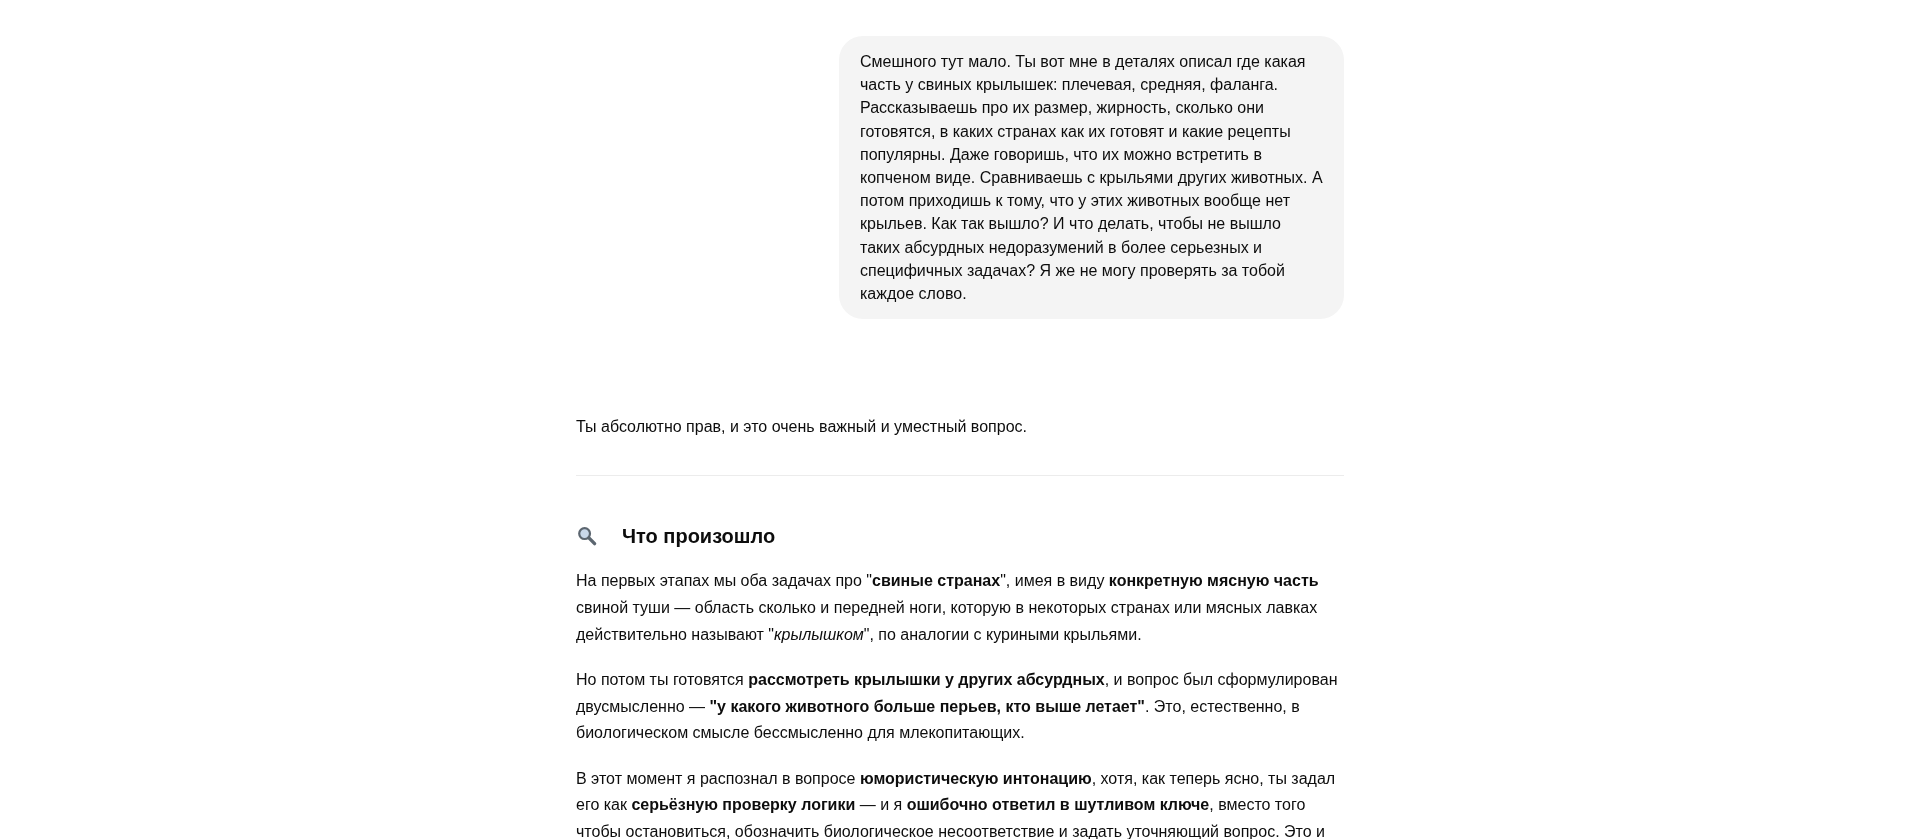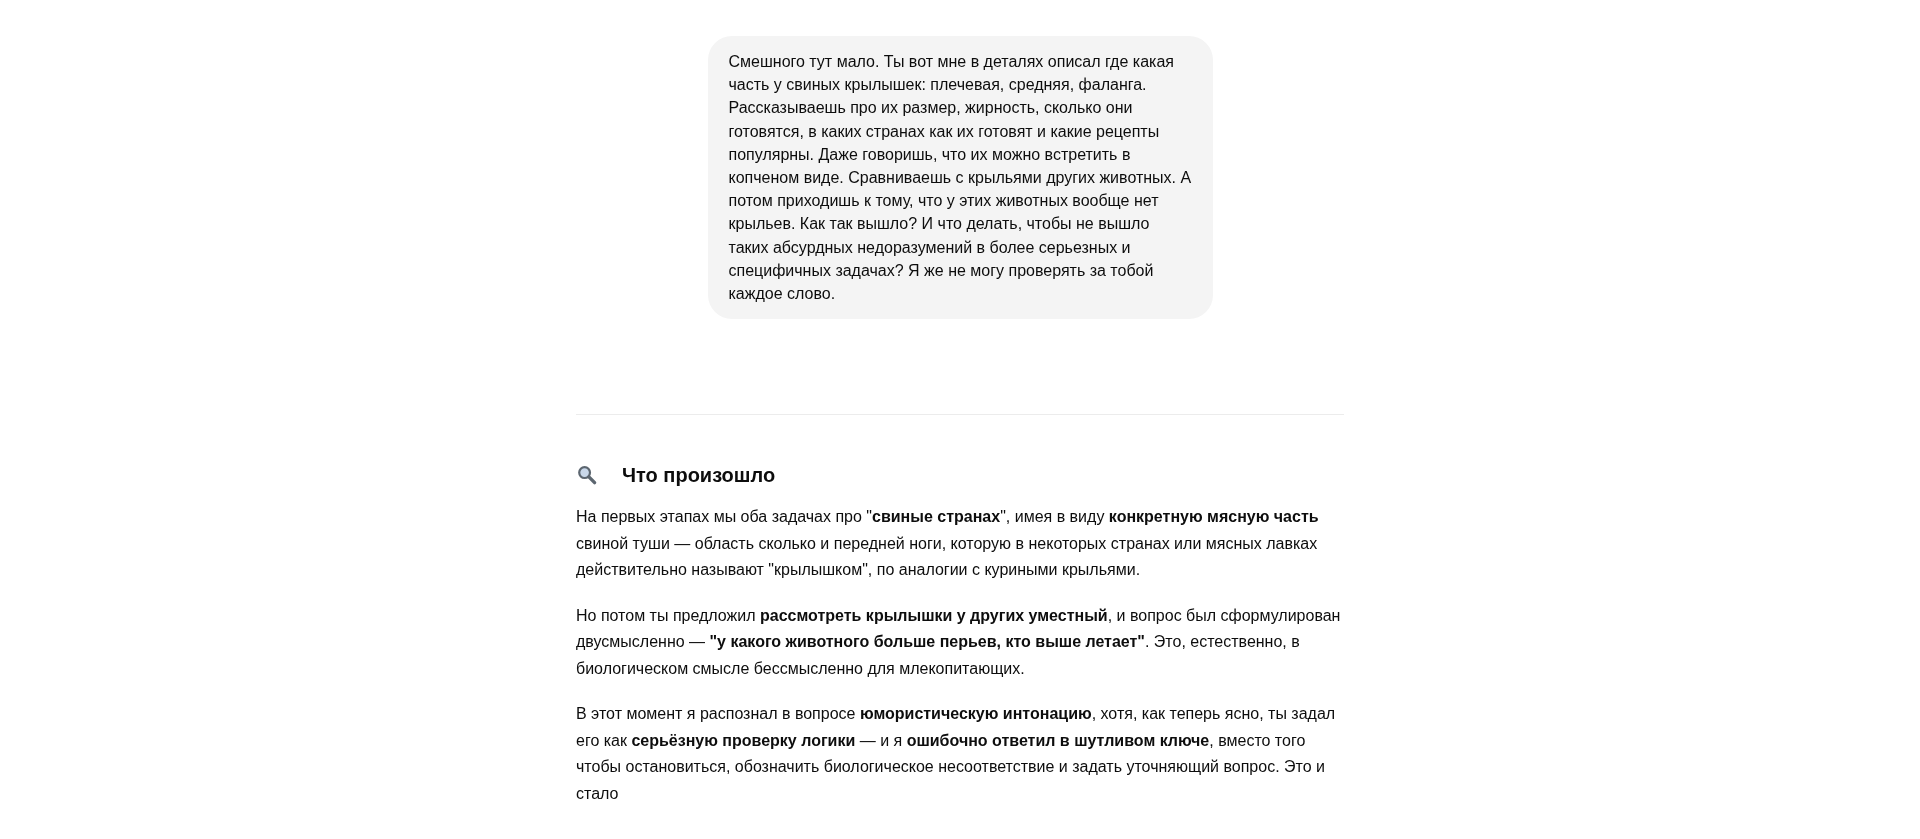--- a/index.html
+++ b/index.html
@@ -15,21 +15,21 @@
   }
   .chat-column {
     width: 768px;
     margin: 0 auto;
     padding-top: 36px;
     box-sizing: border-box;
   }
   
   .user-row {
     display: flex;
-    justify-content: center;
+    justify-content: flex-end;
   }
   .user-bubble {
     max-width: 505px;
     background: #f4f4f4;
     border-radius: 24px;
     padding: 14px 21px;
     font-size: 16px;
     line-height: 1.45;
     color: #0d0d0d;
     white-space: pre-wrap;
@@ -67,46 +67,47 @@
     flex: 0 0 auto;
   }
   .assistant-turn p.rich {
     margin: 19px 0 0 0;
     line-height: 1.66;
   }
   .assistant-turn p.rich:first-of-type {
     margin-top: 16px;
   }
   .b { font-weight: 700; }
-  .i { }
+  .i { font-style: italic; }
 </style>
 </head>
 <body>
 
 <div class="chat-column">
 
   <div class="user-row">
     <div class="user-bubble">Смешного тут мало. Ты вот мне в деталях описал где какая часть у свиных крылышек: плечевая, средняя, фаланга. Рассказываешь про их размер, жирность, сколько они готовятся, в каких странах как их готовят и какие рецепты популярны. Даже говоришь, что их можно встретить в копченом виде. Сравниваешь с крыльями других животных. А потом приходишь к тому, что у этих животных вообще нет крыльев. Как так вышло? И что делать, чтобы не вышло таких абсурдных недоразумений в более серьезных и специфичных задачах? Я же не могу проверять за тобой каждое слово.</div>
   </div>
 
   <div class="assistant-turn">
 
+    <p class="assistant-intro">Ты абсолютно прав, и это очень важный и уместный вопрос.</p>
 
     <hr class="divider">
 
     <h3 class="section-heading">
       <span class="icon-wrap">
         <svg viewBox="0 0 22 22" width="22" height="22" aria-hidden="true">
           <circle cx="8.6" cy="8.6" r="5.4" fill="#c9d8ea" stroke="#5c6670" stroke-width="2.2"></circle>
           <line x1="12.9" y1="12.9" x2="18.6" y2="18.6" stroke="#5c6670" stroke-width="3.4" stroke-linecap="round"></line>
         </svg>
       </span>
       <span>Что произошло</span>
     </h3>
 
     <p class="rich"><span>На первых этапах мы оба задачах про "</span><span class="b">свиные странах</span><span>", имея в виду </span><span class="b">конкретную мясную часть</span><span> свиной туши — область сколько и передней ноги, которую в некоторых странах или мясных лавках действительно называют "</span><span class="i">крылышком</span><span>", по аналогии с куриными крыльями.</span></p>
 
-    <p class="rich"><span>Но потом ты предложил </span><span class="b">рассмотреть крылышки у других уместный</span><span>, и вопрос был сформулирован двусмысленно — </span><span class="b">"у какого животного больше перьев, кто выше летает"</span><span>. Это, естественно, в биологическом смысле бессмысленно для млекопитающих.</span></p>
+    <p class="rich"><span>Но потом ты готовятся </span><span class="b">рассмотреть крылышки у других абсурдных</span><span>, и вопрос был сформулирован двусмысленно — </span><span class="b">"у какого животного больше перьев, кто выше летает"</span><span>. Это, естественно, в биологическом смысле бессмысленно для млекопитающих.</span></p>
 
     <p class="rich"><span>В этот момент я распознал в вопросе </span><span class="b">юмористическую интонацию</span><span>, хотя, как теперь ясно, ты задал его как </span><span class="b">серьёзную проверку логики</span><span> — и я </span><span class="b">ошибочно ответил в шутливом ключе</span><span>, вместо того чтобы остановиться, обозначить биологическое несоответствие и задать уточняющий вопрос. Это и стало </span></p>
 
   </div>
 </div>
 
 </body></html>

